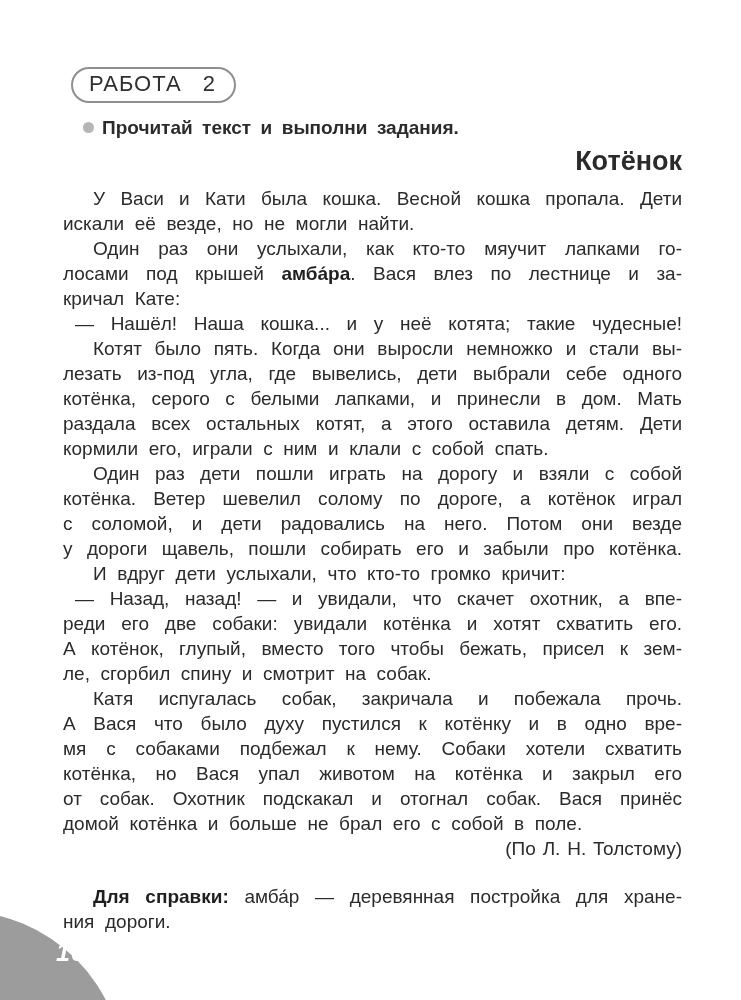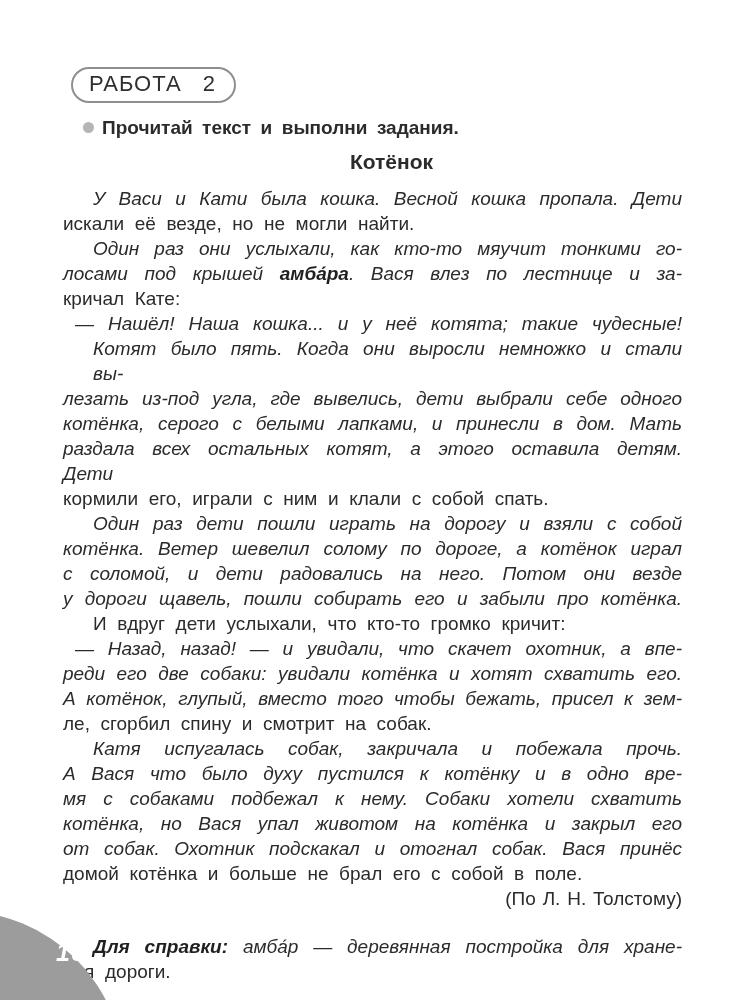--- a/index.html
+++ b/index.html
@@ -11,25 +11,25 @@
   .badge{
     display:inline-block;margin:67px 0 0 8px;
     border:2px solid var(--badge-border,#8f8f8f);border-radius:20px;
     padding:2px 18px 4px 16px;font-size:22px;letter-spacing:1px;word-spacing:14px;
     color:#2f2f2f;background:#fff;
   }
   .instruction{display:flex;align-items:flex-start;margin-top:12px;}
   .bullet{flex:0 0 auto;width:11px;height:11px;border-radius:50%;
     background:var(--bullet,#b5b5b5);margin:7px 8px 0 20px;}
   .instr-text{font-weight:bold;font-size:19px;line-height:25px;word-spacing:0.22em;}
-  .title{margin:9px 0 0 0;text-align:center;text-indent:38px;
-    font-size:21px;font-weight:bold;line-height:25px;}
+  .title{margin:9px 0 0 0;text-align:right;text-indent:38px;
+    font-size:27px;font-weight:bold;line-height:25px;}
   .story{margin-top:12px;}
   .line{font-size:19px;line-height:25px;word-spacing:0.28em;}
-  .justify{text-align:justify;text-align-last:justify;font-style:italic;}
+  .justify{text-align:justify;text-align-last:justify;}
   .ind-para{padding-left:30px;}
   .ind-dash{padding-left:12px;}
   .b{font-weight:bold;color:#1f1f1f;}
   .attribution{text-align:right;font-size:19px;line-height:25px;word-spacing:0.08em;}
   .note{margin-top:23px;}
   .corner{position:absolute;left:-204px;top:911px;width:328px;height:328px;
     border-radius:50%;background:var(--corner-circle,#9c9c9c);}
   .pagenum{position:absolute;left:56px;top:938px;font-size:25px;font-style:italic;
     font-weight:bold;color:var(--page-number,#ffffff);letter-spacing:1px;}
 </style>
@@ -46,21 +46,21 @@
     <div class="instruction">
       <span class="bullet"></span>
       <span class="instr-text">Прочитай текст и выполни задания.</span>
     </div>
 
     <h1 class="title">Котёнок</h1>
 
     <div class="story">
         <div class="line justify ind-para"><span class="">У Васи и Кати была кошка. Весной кошка пропала. Дети</span></div>
         <div class="line"><span class="">искали её везде, но не могли найти.</span></div>
-        <div class="line justify ind-para"><span class="">Один раз они услыхали, как кто-то мяучит тонкими го-</span></div>
+        <div class="line justify ind-para"><span class="">Один раз они услыхали, как кто-то мяучит лапками го-</span></div>
         <div class="line justify"><span class="">лосами под крышей </span><span class="b">амба́ра</span><span class="">. Вася влез по лестнице и за-</span></div>
         <div class="line"><span class="">кричал Кате:</span></div>
         <div class="line justify ind-dash"><span class="">— Нашёл! Наша кошка... и у неё котята; такие чудесные!</span></div>
         <div class="line justify ind-para"><span class="">Котят было пять. Когда они выросли немножко и стали вы-</span></div>
         <div class="line justify"><span class="">лезать из-под угла, где вывелись, дети выбрали себе одного</span></div>
         <div class="line justify"><span class="">котёнка, серого с белыми лапками, и принесли в дом. Мать</span></div>
         <div class="line justify"><span class="">раздала всех остальных котят, а этого оставила детям. Дети</span></div>
         <div class="line"><span class="">кормили его, играли с ним и клали с собой спать.</span></div>
         <div class="line justify ind-para"><span class="">Один раз дети пошли играть на дорогу и взяли с собой</span></div>
         <div class="line justify"><span class="">котёнка. Ветер шевелил солому по дороге, а котёнок играл</span></div>

